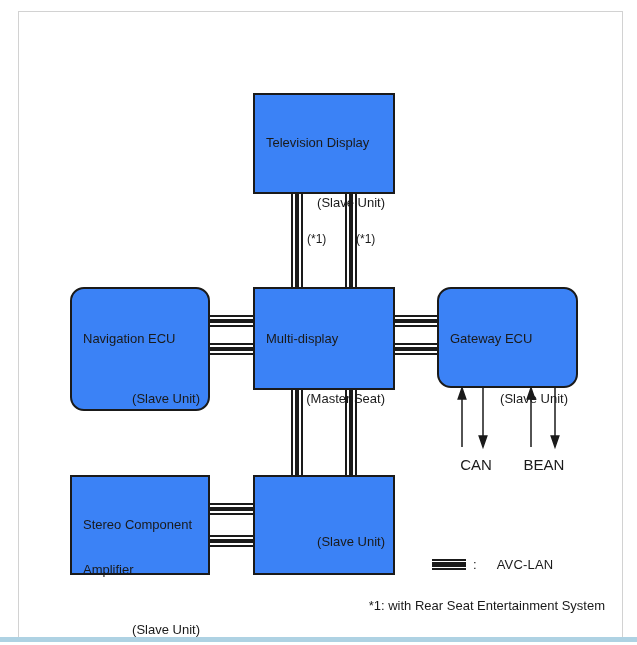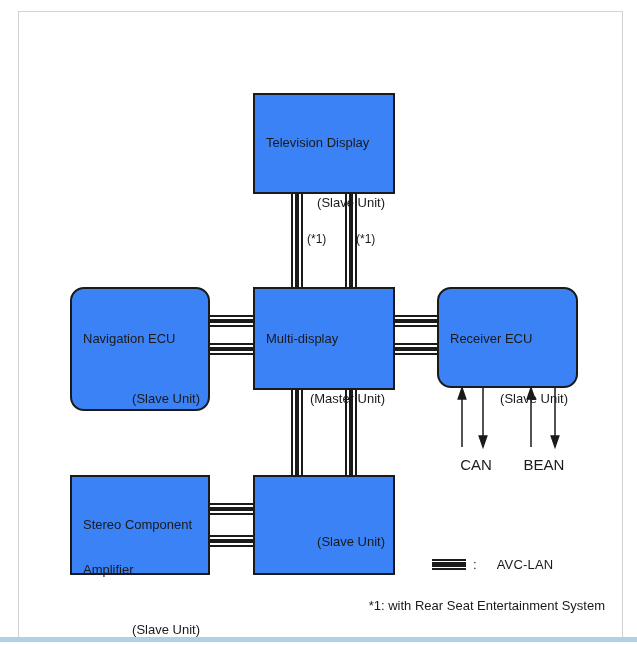--- a/index.html
+++ b/index.html
@@ -70,25 +70,25 @@
     <div class="node-role">(Slave Unit)</div>
   </div>
 
   <div class="node rounded" style="left:70px;top:287px;width:140px;height:124px;padding-top:12px;">
     <div>Navigation ECU</div>
     <div class="node-role">(Slave Unit)</div>
   </div>
 
   <div class="node" style="left:253px;top:287px;width:142px;height:103px;padding-top:12px;">
     <div>Multi-display</div>
-    <div class="node-role">(Master Unit)</div>
+    <div class="node-role">(Master Seat)</div>
   </div>
 
   <div class="node rounded" style="left:437px;top:287px;width:141px;height:101px;padding-top:12px;">
-    <div>Receiver ECU</div>
+    <div>Gateway ECU</div>
     <div class="node-role">(Slave Unit)</div>
   </div>
 
   <div class="node" style="left:70px;top:475px;width:140px;height:100px;">
     <div>Stereo Component</div>
     <div>Amplifier</div>
     <div class="node-role">(Slave Unit)</div>
   </div>
 
   <div class="node" style="left:253px;top:475px;width:142px;height:100px;padding-top:12px;">

